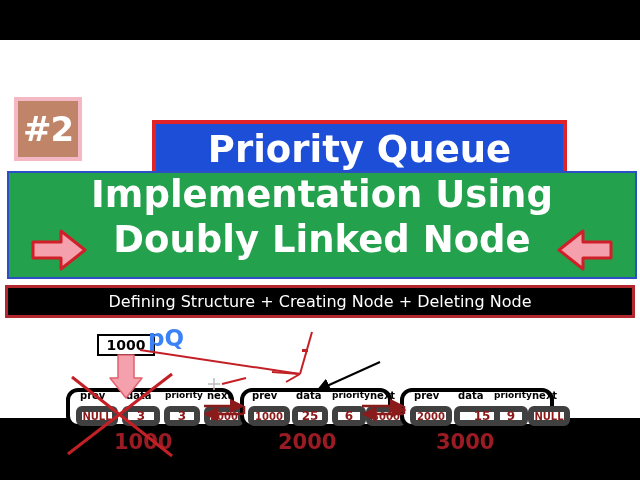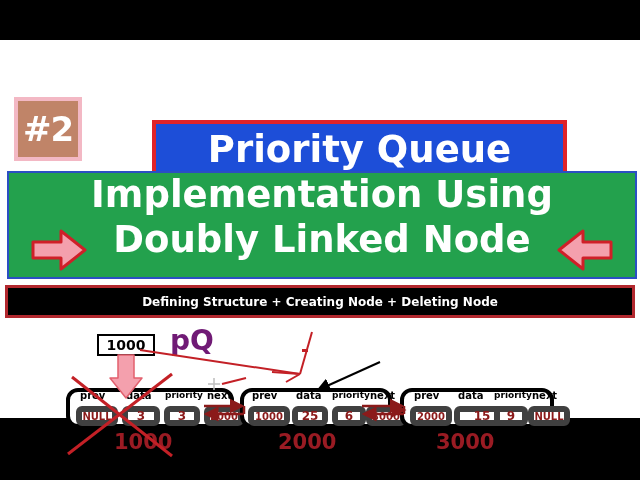--- a/index.html
+++ b/index.html
@@ -50,37 +50,37 @@
   #arrow-left{left:22px;}
   #arrow-right{right:22px;}
 
   
   #subbar{
     position:absolute;left:5px;top:245px;width:630px;height:33px;
     background:#000000;border:3px solid #b2282e;box-sizing:border-box;
     display:flex;align-items:center;justify-content:center;
   }
   #subbar .txt{
-    color:#ffffff;font-weight:bold;font-size:12px;
+    color:#ffffff;font-weight:normal;font-size:16px;
     font-family:"DejaVu Sans",sans-serif;
     text-align:center;
   }
 
   
   #diagram{position:absolute;left:0;top:282px;width:640px;height:136px;}
 
   #pqbox{
     position:absolute;left:97px;top:12px;width:58px;height:22px;
     border:2px solid #000;box-sizing:border-box;background:#fff;
     display:flex;align-items:center;justify-content:center;
   }
   #pqbox .txt{font-size:14px;font-weight:bold;color:#000;font-family:"DejaVu Sans",sans-serif;}
   #pqlabel{
-    position:absolute;left:170px;top:5px;font-size:28px;font-weight:bold;
-    color:#701a75;font-family:"DejaVu Sans",sans-serif;line-height:1;
+    position:absolute;left:148px;top:5px;font-size:23px;font-weight:bold;
+    color:#3b82f6;font-family:"DejaVu Sans",sans-serif;line-height:1;
   }
   #pon{
     position:absolute;left:335px;top:12px;font-size:20px;font-weight:bold;
     color:#000;font-family:"DejaVu Sans",sans-serif;line-height:1;
   }
 
   
   .node{
     position:absolute;top:66px;height:40px;
     border:4px solid #000;border-radius:12px;box-sizing:border-box;background:#fff;

